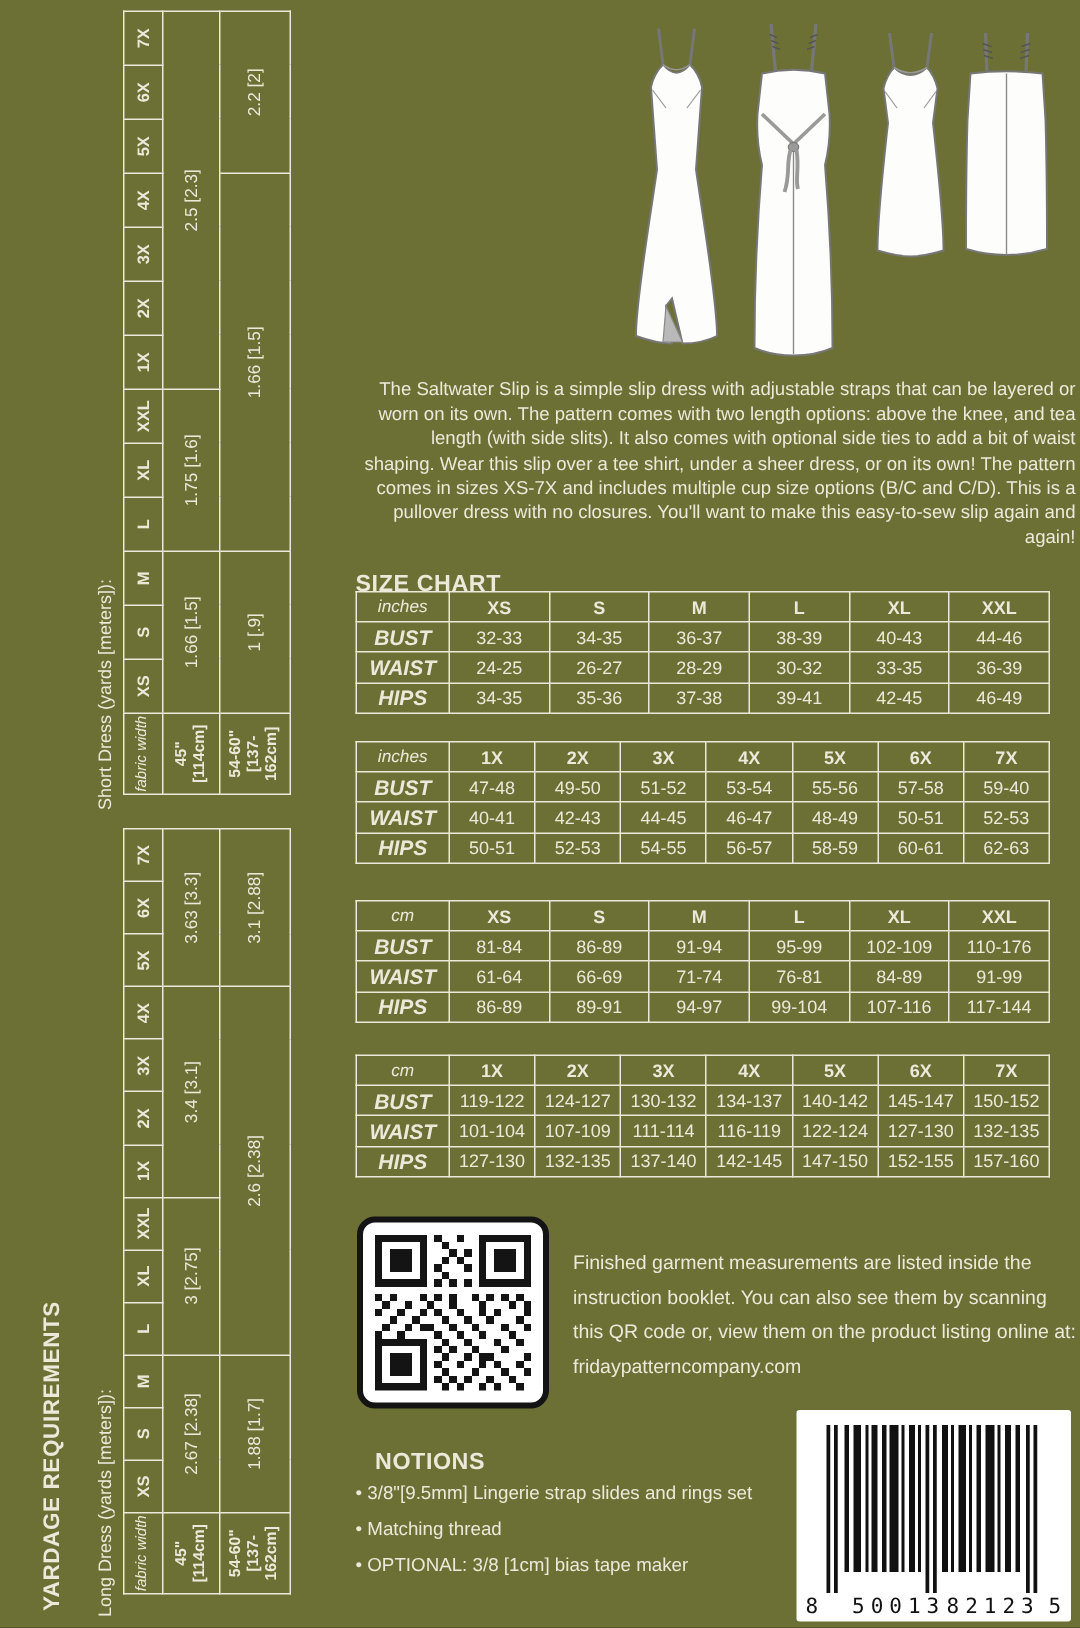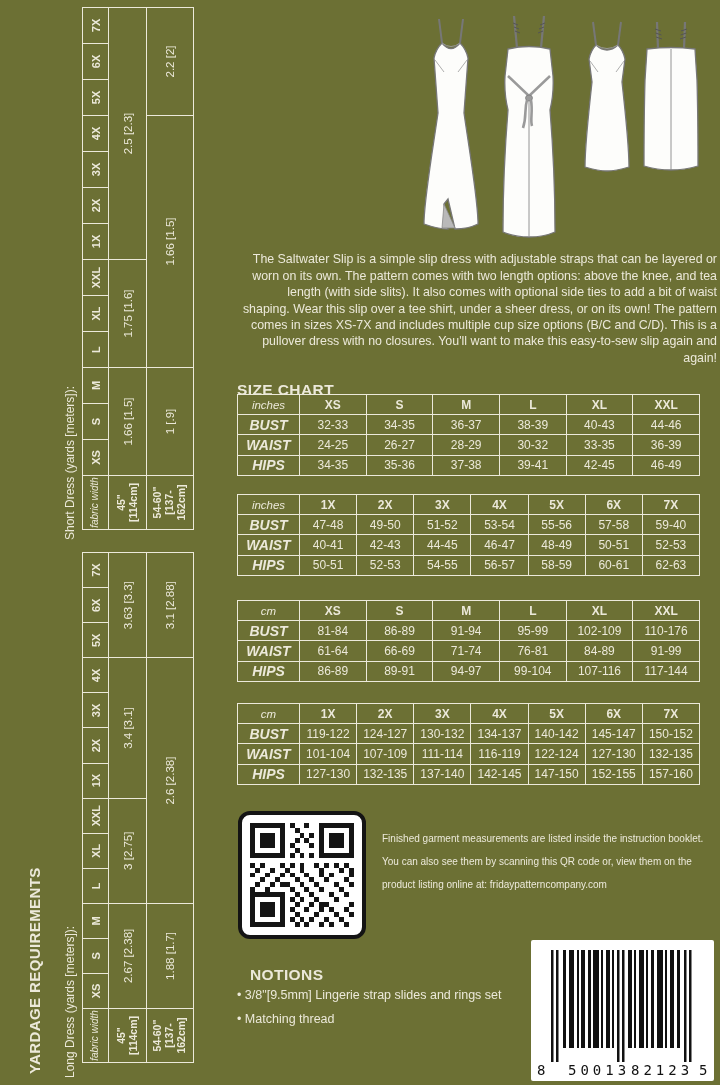--- a/index.html
+++ b/index.html
@@ -28,21 +28,21 @@
   
   .sctable{position:absolute;left:237px;border-collapse:collapse;table-layout:fixed;width:463px;}
   .sctable th,.sctable td{border:1.5px solid #ece9da;text-align:center;vertical-align:middle;padding:0;height:19.2px;font-size:12px;font-weight:normal;color:#ece9da;}
   .sctable th.unit{font-style:italic;font-size:11.5px;}
   .sctable th.size{font-weight:bold;font-size:12px;}
   .sctable td.rowlabel{font-weight:bold;font-size:14px;font-style:italic;}
   
   .qr-box{position:absolute;left:238px;top:811px;width:128px;height:128px;box-sizing:border-box;
           background:#ffffff;border:4px solid #141414;border-radius:12px;padding:8px;}
   .qr-box svg{display:block;width:104px;height:104px;}
-  .qr-text{position:absolute;left:382px;top:817px;width:336px;font-size:10px;line-height:23px;}
+  .qr-text{position:absolute;left:382px;top:817px;width:336px;font-size:13px;line-height:23px;}
   
   .notions-list{position:absolute;left:237px;top:983px;width:300px;font-size:12.5px;}
   .notions-list .item{line-height:24px;}
   .notions-list .item::before{content:"• ";}
   
   .barcode-box{position:absolute;left:531px;top:940px;width:183px;height:141px;background:#ffffff;border-radius:2px;}
   .barcode-box svg{display:block;width:183px;height:141px;}
   .bc-digit{font-family:"DejaVu Sans Mono",monospace;font-size:14px;fill:#111;}
   
   .dress{position:absolute;}
@@ -527,20 +527,21 @@
           <rect x="19" y="20" width="1" height="1"></rect>
       </g>
     </svg>
   </div>
   <p class="qr-text">Finished garment measurements are listed inside the instruction booklet. You can also see them by scanning this QR code or, view them on the product listing online at: fridaypatterncompany.com</p>
 
   <h2 class="h-title" style="left:250px;top:953px">NOTIONS</h2>
   <div class="notions-list">
     <div class="item">3/8"[9.5mm] Lingerie strap slides and rings set</div>
     <div class="item">Matching thread</div>
+    <div class="item">OPTIONAL: 3/8 [1cm] bias tape maker</div>
   </div>
 
   <div class="barcode-box">
     <svg viewBox="0 0 183 141">
       <g fill="#111">
         <rect x="20" y="10" width="2.5" height="112"></rect>
           <rect x="25" y="10" width="2.5" height="112"></rect>
         <rect x="32" y="10" width="3" height="98"></rect>
           <rect x="38" y="10" width="5" height="98"></rect>
         <rect x="46" y="10" width="2" height="98"></rect>

